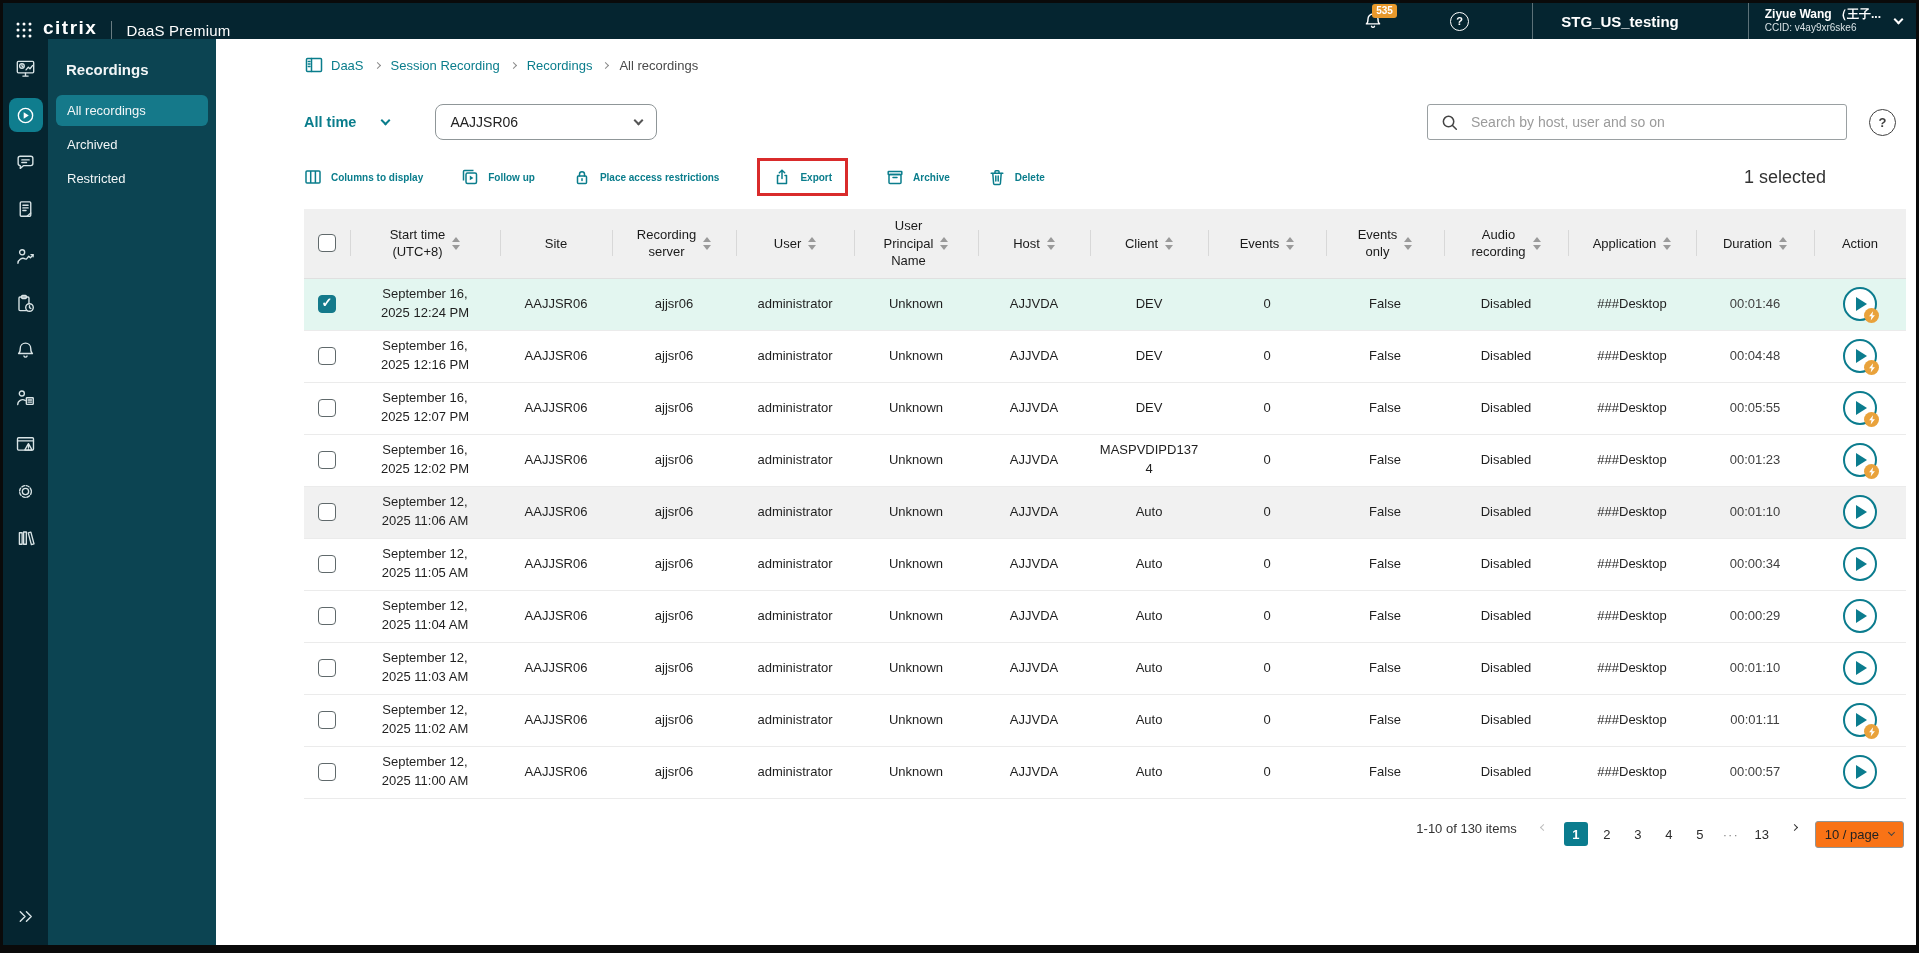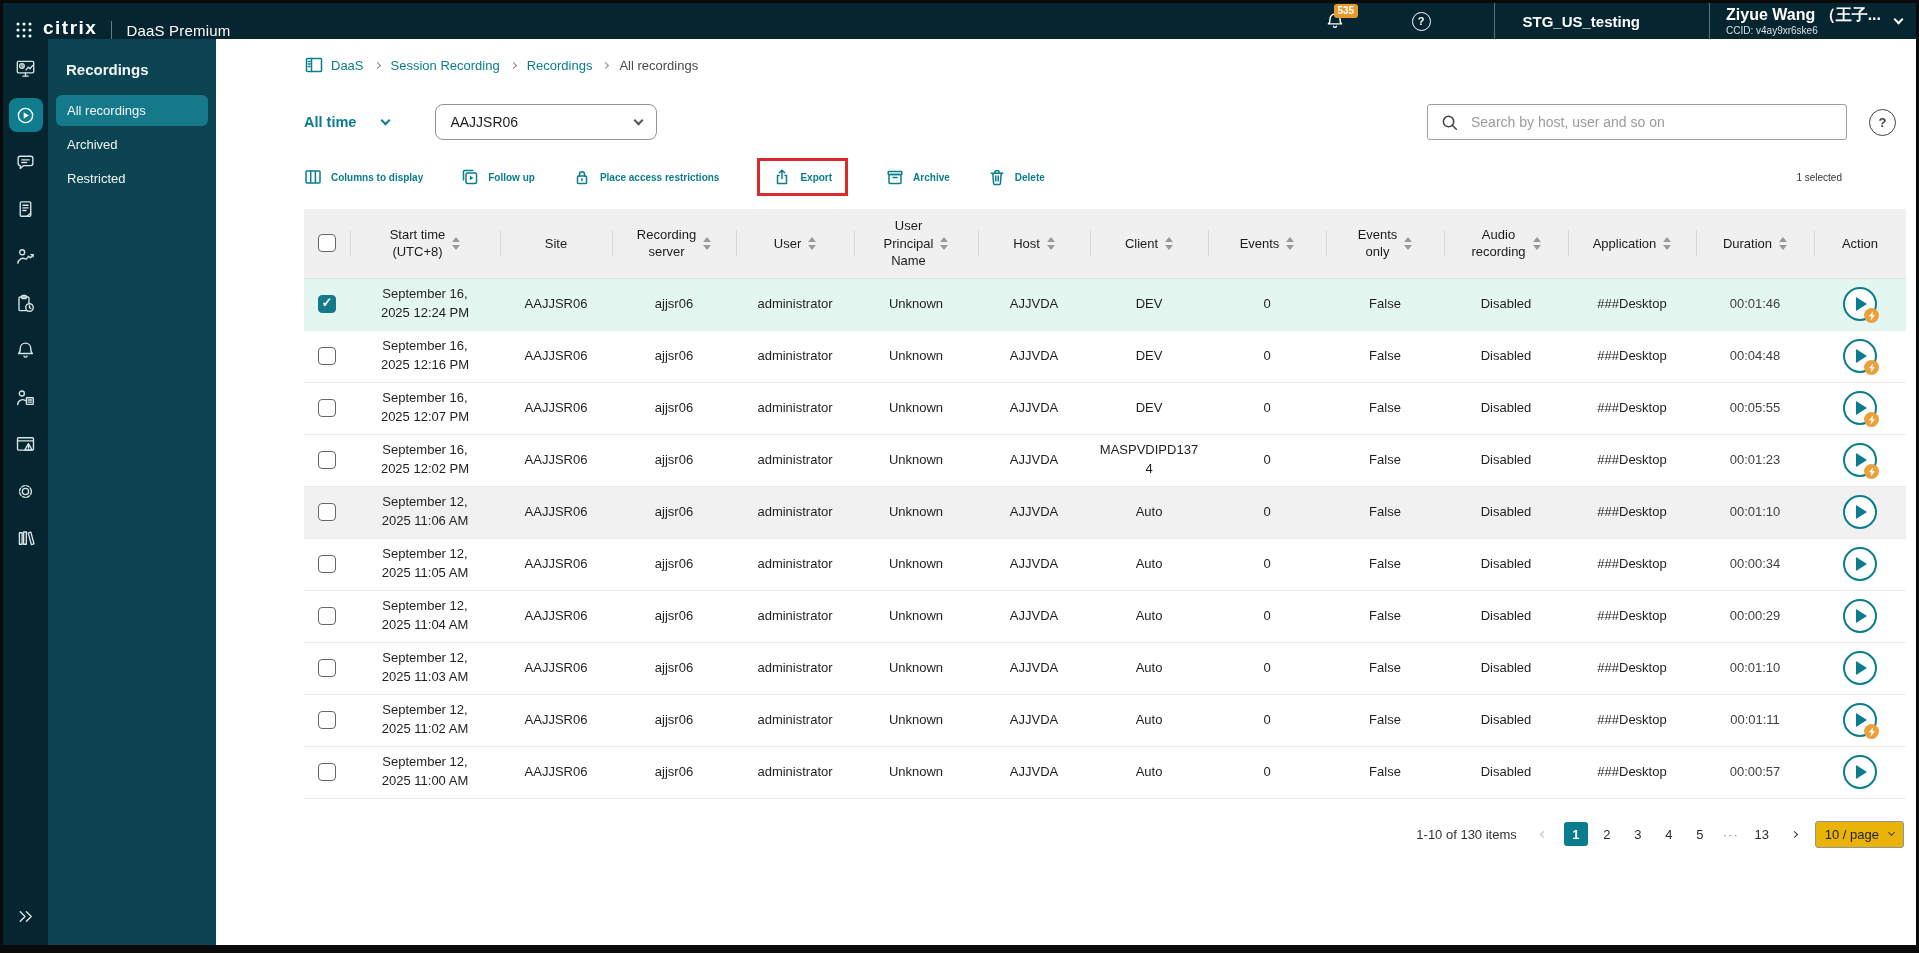--- a/index.html
+++ b/index.html
@@ -17,21 +17,21 @@
   .tb-div { width:1px; height:18px; background:rgba(255,255,255,.4); margin:0 14px; }
   .product { font-size:15px; font-weight:400; letter-spacing:.2px; }
   .tb-right { margin-left:auto; display:flex; align-items:center; height:100%;gap:41px; }
   .bell-wrap { position:relative; margin-right:26px; display:flex; }
   .bell-badge { position:absolute; top:-7px; left:9px; background:#E8992C; color:#fff; font-size:10px; font-weight:700; padding:1px 4px; border-radius:3px; line-height:12px; }
   .qcircle { width:19px; height:19px; border:1.5px solid #fff; border-radius:50%; display:flex; align-items:center; justify-content:center; font-size:11px; font-weight:700; }
   .tb-section { height:100%; display:flex; align-items:center; border-left:1px solid rgba(255,255,255,.35); }
   .org { padding:0 28px; font-size:15px; font-weight:700; }
   .userblk { padding:0 14px 0 16px; gap:14px; }
   .user-lines { display:flex; flex-direction:column; line-height:1.25; }
-  .user-name { font-size:16px; font-weight:700; }
+  .user-name { font-size:12px; font-weight:700; }
   .user-ccid { font-size:10px; color:#d9e2e5; }
   .chev { width:7px; height:7px; border-right:2px solid currentColor; border-bottom:2px solid currentColor; transform:rotate(45deg); display:inline-block; }
   .chev.sm { width:5px; height:5px; border-width:1.6px; }
   .chev.right { transform:rotate(-45deg); }
   .helpq-outer { margin-right:22px; }
   
   .main-wrap { flex:1; display:flex; min-height:0;border-radius:9px; }
   
   .rail { width:45px; flex:0 0 45px; background:#052530; display:flex; flex-direction:column; align-items:center; padding-top:12px; gap:13px; }
   .rail-btn { width:34px; height:34px; display:flex; align-items:center; justify-content:center; border-radius:8px; }
@@ -55,21 +55,21 @@
   .select-box { margin-left:46px; width:222px; height:36px; border:1px solid #8F9698; border-radius:8px; display:flex; align-items:center; padding:0 14px; font-size:14px; color:#222; background:#fff; }
   .select-box .chev { margin-left:auto; color:#555; }
   .searchbar { margin-left:auto; width:420px; height:36px; border:1px solid #9AA0A2; border-radius:3px; display:flex; align-items:center; padding:0 13px; gap:13px; background:#fff; }
   .searchbar input { border:none; outline:none; flex:1; font-size:14px; font-family:inherit; color:#333; background:transparent; }
   .searchbar input::placeholder { color:#9B9B9B; }
   .qcircle.dark { width:27px; height:27px; border-color:#3F3F3F; color:#3F3F3F; font-size:13px; margin:0 10px 0 22px; }
   
   .toolbar { margin-top:14px; display:flex; align-items:center; gap:38px; height:44px; }
   .tool-btn { display:flex; align-items:center; gap:9px; color:#0A7D8C; font-size:10px; font-weight:700; background:none; border:none; font-family:inherit; cursor:pointer; }
   .export-hl { border:3px solid #D92B2B; padding:7px 13px; display:flex; }
-  .sel-count { margin-left:auto; margin-right:64px; font-size:10px; color:#333; }
+  .sel-count { margin-left:auto; margin-right:80px; font-size:18px; color:#333; }
   
   .table { margin-top:10px; }
   .thead, .row { display:grid; grid-template-columns:46px 150px 112px 124px 118px 124px 112px 118px 118px 118px 124px 128px 118px minmax(0,1fr); }
   .thead { background:#F0F0F0; min-height:64px; border-bottom:1px solid #E0E0E0; }
   .th { position:relative; display:flex; align-items:center; justify-content:center; gap:7px; padding:8px 4px; font-size:13px; color:#1A1A1A; text-align:center; }
   .th:not(:first-child)::before { content:""; position:absolute; left:0; top:50%; transform:translateY(-50%); width:1px; height:26px; background:#D8D8D8; }
   .hlabel { white-space:pre-line; line-height:1.35; }
   .sort { display:flex; flex-direction:column; gap:2.5px; }
   .sort i { display:block; width:0; height:0; border-left:4px solid transparent; border-right:4px solid transparent; }
   .sort .up { border-bottom:5px solid #9A9A9A; }
@@ -81,29 +81,29 @@
   .td.start span { white-space:pre-line; }
   .td.client span { word-break:break-all; }
   .td.duration span { color:#404040; }
   .cb { width:18px; height:18px; border:1.7px solid #60696B; border-radius:4px; background:#fff; position:relative; flex:0 0 auto; }
   .cb.checked { background:#147A8B; border-color:#147A8B; }
   .cb.checked::after { content:"✓"; position:absolute; color:#fff; font-size:13px; font-weight:700; left:50%; top:50%; transform:translate(-50%,-54%); }
   .play { width:34px; height:34px; border-radius:50%; border:2px solid #0B7C8E; background:#fff; position:relative; display:flex; align-items:center; justify-content:center; cursor:pointer; }
   .tri { width:0; height:0; border-left:11px solid #0B7C8E; border-top:7px solid transparent; border-bottom:7px solid transparent; margin-left:3px; }
   .bolt { position:absolute; right:-4px; bottom:-4px; width:15px; height:15px; border-radius:50%; background:#E9A23B; display:flex; align-items:center; justify-content:center; }
   
-  .pagination { margin-top:22px; display:flex; align-items:center; justify-content:flex-end; gap:14px; font-size:13px; color:#333; padding-right:2px; }
+  .pagination { margin-top:22px; display:flex; justify-content:flex-end; gap:14px; font-size:13px; color:#333; padding-right:2px; }
   .pg-summary { margin-right:6px; }
   .pg-chev { display:flex; padding:4px; }
   .pg-chev.disabled { color:#BDBDBD; }
   .pages { display:flex; gap:7px; align-items:center; }
   .page { min-width:24px; height:24px; display:flex; align-items:center; justify-content:center; border-radius:3px; padding:0 4px; color:#2B2B2B; }
   .page.active { background:#0B7C8E; color:#fff; font-weight:700; }
   .page.ellipsis { color:#8a8a8a; letter-spacing:1px; }
-  .size-select { border:1px solid #8F9698; border-radius:3px; height:27px; padding:0 9px; display:flex; align-items:center; gap:10px; font-size:13px; color:#222; background:#eab308; }
+  .size-select { border:1px solid #8F9698; border-radius:3px; height:27px; padding:0 9px; display:flex; align-items:center; gap:10px; font-size:13px; color:#222; background:#f97316; }
   .size-select .chev { color:#444; }
   svg { display:block; }
 </style>
 </head>
 <body>
 
 <div class="topbar">
   <span class="waffle">
     <svg width="18" height="18" viewBox="0 0 18 18" fill="#fff">
       <circle cx="3" cy="3" r="1.5"></circle>

